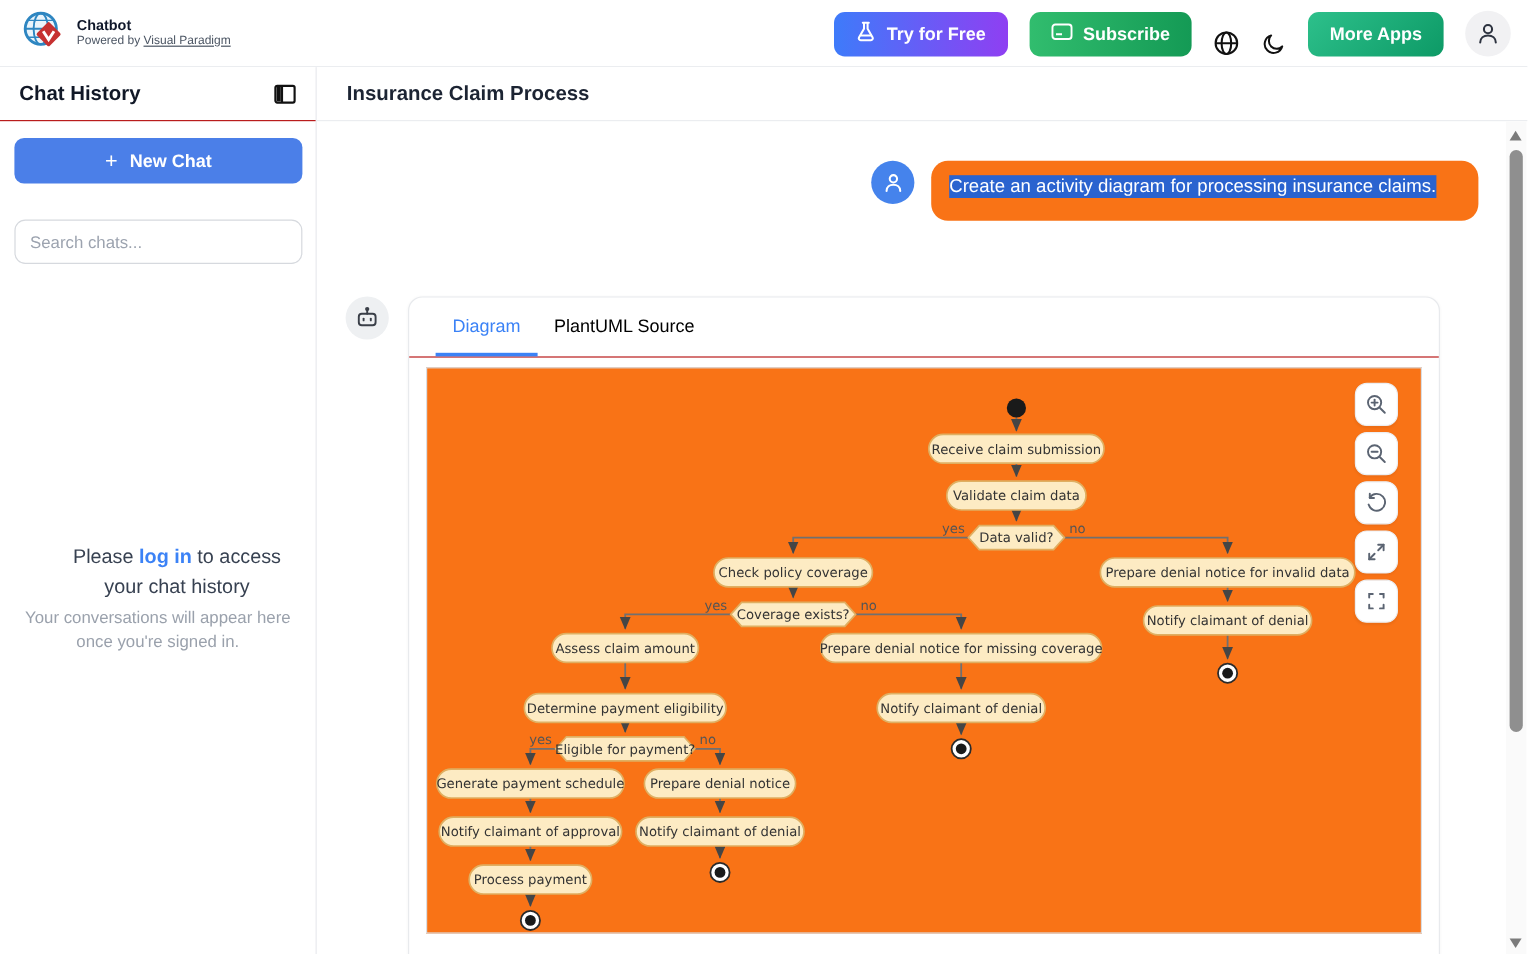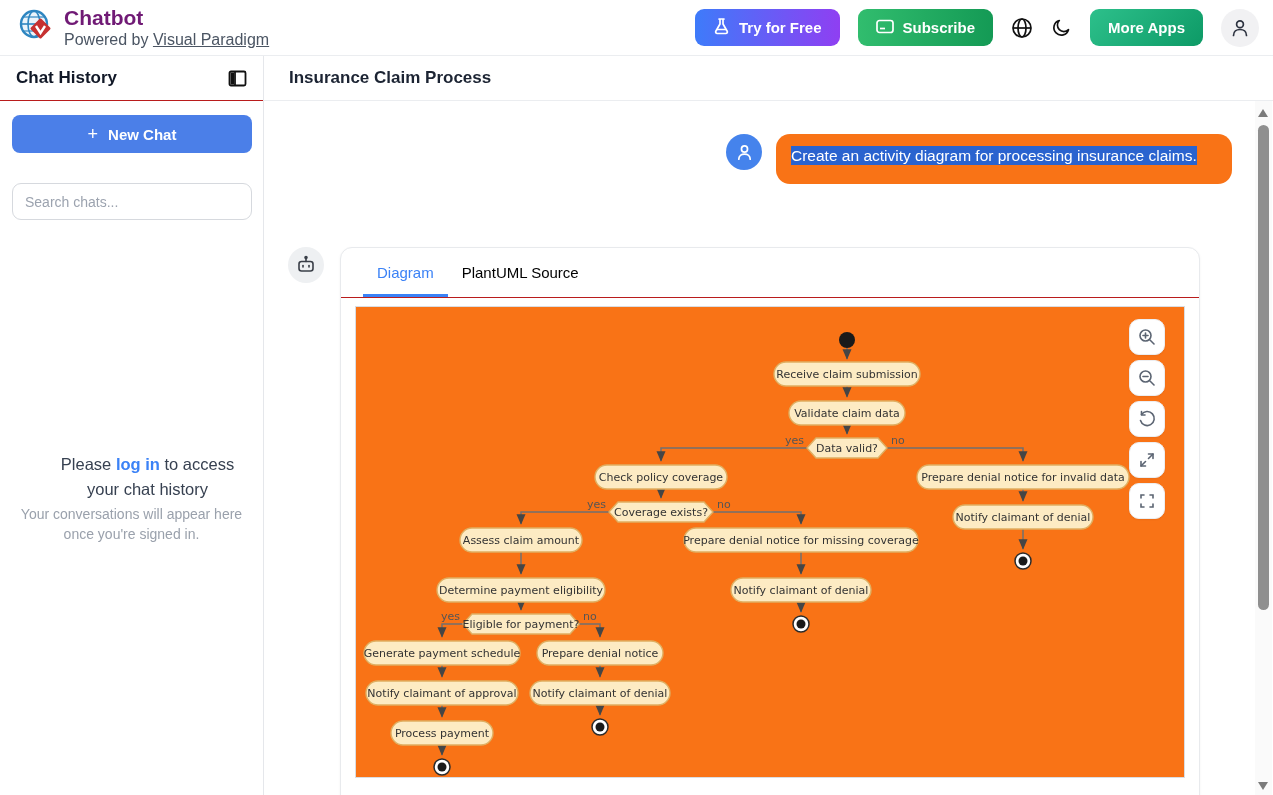--- a/index.html
+++ b/index.html
@@ -3,24 +3,24 @@
 <meta charset="utf-8">
 <style>
   * { margin:0; padding:0; box-sizing:border-box; }
   html,body { width:1273px; height:795px; overflow:hidden; background:#fff;
     font-family:"Liberation Sans", sans-serif; color:#1f2430; }
 
   
   .app-header { height:56px; display:flex; align-items:center; justify-content:space-between;
     padding:0 14px 0 16px; border-bottom:1px solid #ebedf0; background:#fff; }
   .brand { display:flex; align-items:center; gap:10px; }
-  .brand-text .t1 { font-size:21px; font-weight:bold; color:#701a75; line-height:1.15; }
-  .brand-text .t2 { font-size:16px; color:#4b5563; }
+  .brand-text .t1 { font-size:12px; font-weight:bold; color:#0f172a; line-height:1.15; }
+  .brand-text .t2 { font-size:10px; color:#4b5563; }
   .brand-text .t2 a { color:#4b5563; text-decoration:underline; cursor:pointer; }
-  .hdr-right { display:flex; align-items:center; gap:18px; }
+  .hdr-right { display:flex; align-items:flex-end; gap:18px; }
   .pill-btn { display:flex; align-items:center; gap:9px; height:37px; padding:0 18px;
     border:none; border-radius:9px; color:#fff; font-size:15px; font-weight:bold; cursor:pointer;
     font-family:"Liberation Sans", sans-serif; }
   .btn-try { background:linear-gradient(90deg,#3e7bfa,#8f3ff2); }
   .btn-sub { background:linear-gradient(90deg,#31bd6e,#149a55); }
   .btn-more { background:linear-gradient(135deg,#2dc08b,#0d9a66); }
   .icon-btn { background:none; border:none; cursor:pointer; display:flex; align-items:center; }
   .avatar-btn { width:38px; height:38px; border-radius:50%; background:#f1f1f3;
     display:flex; align-items:center; justify-content:center; border:none; cursor:pointer; }
 

